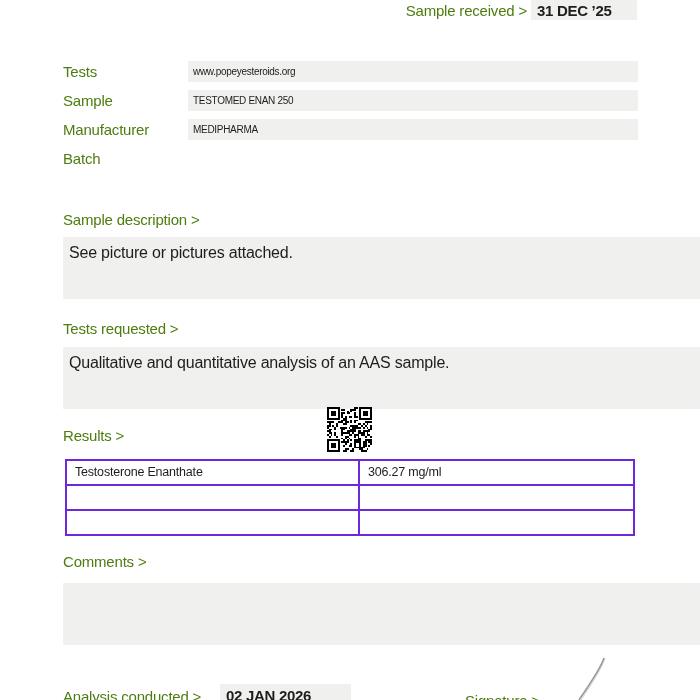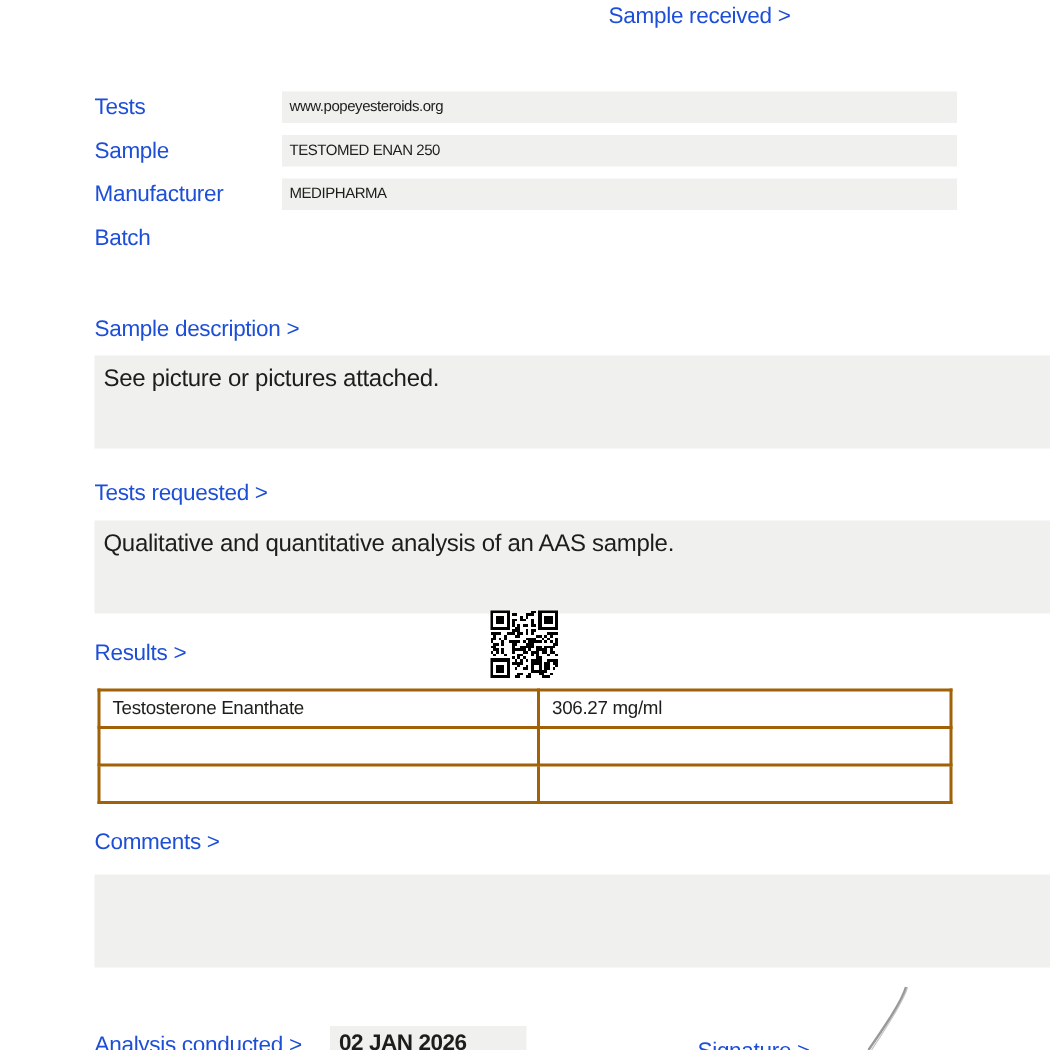--- a/index.html
+++ b/index.html
@@ -1,48 +1,49 @@
 <!DOCTYPE html>
 <html><head>
 <meta charset="utf-8">
 <style>
   html,body{margin:0;padding:0;background:#ffffff;}
   #page{
     position:relative;width:700px;height:700px;overflow:hidden;background:#ffffff;
     font-family:"Liberation Sans",sans-serif;color:#1d1d1b;
   }
-  .green{color:#1d4ed8;}
+  .green{color:#4d7c0f;}
   .graybox{background:#f0f0ef;}
   .abs{position:absolute;}
   
   .received-label{top:2px;right:173px;font-size:15px;letter-spacing:-0.2px;}
   .received-box{top:0;left:531px;width:100px;height:20px;display:flex;align-items:center;padding-left:6px;font-size:15px;font-weight:600;letter-spacing:-0.3px;}
   
   .info-label{left:63px;font-size:15px;letter-spacing:-0.2px;line-height:21px;}
   .info-box{left:188px;width:445px;height:21px;display:flex;align-items:center;padding-left:5px;font-size:10px;font-weight:500;letter-spacing:-0.3px;}
   
   .sec-head{left:63px;font-size:15px;letter-spacing:-0.2px;}
   .sec-box{left:63px;width:644px;font-size:16px;letter-spacing:-0.2px;padding:7px 16px 0 6px;box-sizing:border-box;}
   
   table.results{position:absolute;left:65px;top:459px;width:570px;border-collapse:collapse;table-layout:fixed;}
-  table.results td{border:2px solid #a16207;height:22px;font-size:12.5px;letter-spacing:-0.2px;padding:0 0 1px 8px;background:#fff;}
+  table.results td{border:2px solid #6d28d9;height:22px;font-size:12.5px;letter-spacing:-0.2px;padding:0 0 1px 8px;background:#fff;}
   table.results td.c1{width:283px;}
   
   .footer-label{left:63px;top:688px;font-size:15px;letter-spacing:-0.2px;}
   .footer-box{left:220px;top:684px;width:125px;height:22px;display:flex;align-items:center;padding-left:6px;font-size:15px;font-weight:600;letter-spacing:-0.3px;}
   .sig-label{left:465px;top:692px;font-size:15px;letter-spacing:-0.2px;}
   .qr{left:327px;top:407px;width:45px;height:45px;}
   .sig-stroke{left:560px;top:640px;}
 </style>
 </head>
 <body>
 
 <div id="page">
 
   <div class="abs green received-label">Sample received &gt;</div>
+  <div class="abs graybox received-box">31 DEC ’25</div>
 
   <div class="abs green info-label" style="top:61px">Tests</div>
   <div class="abs graybox info-box" style="top:61px">www.popeyesteroids.org</div>
   <div class="abs green info-label" style="top:90px">Sample</div>
   <div class="abs graybox info-box" style="top:90px">TESTOMED ENAN 250</div>
   <div class="abs green info-label" style="top:119px">Manufacturer</div>
   <div class="abs graybox info-box" style="top:119px">MEDIPHARMA</div>
   <div class="abs green info-label" style="top:148px">Batch</div>
 
   <div class="abs green sec-head" style="top:211px">Sample description &gt;</div>

